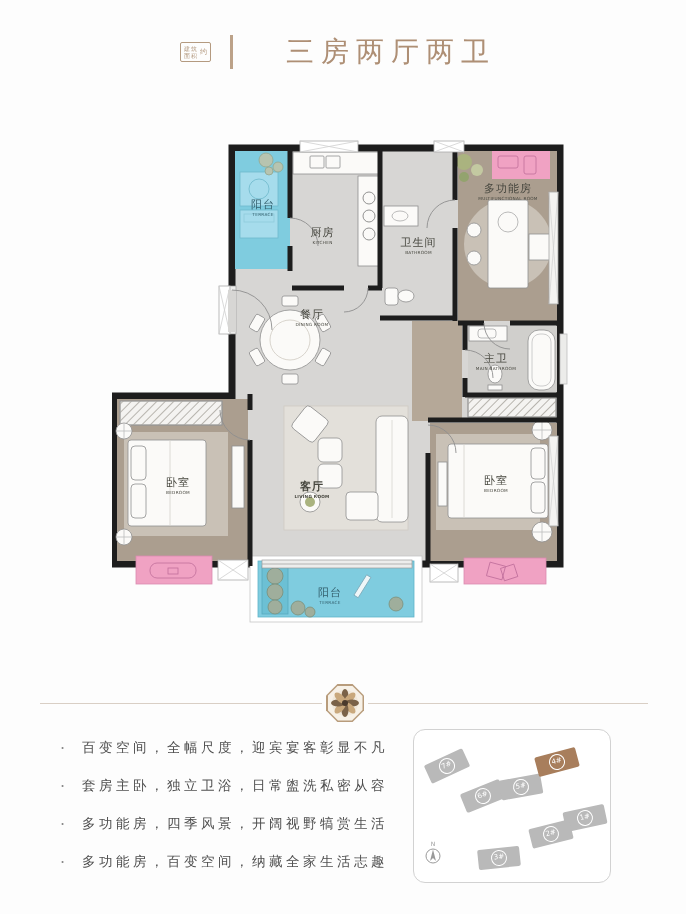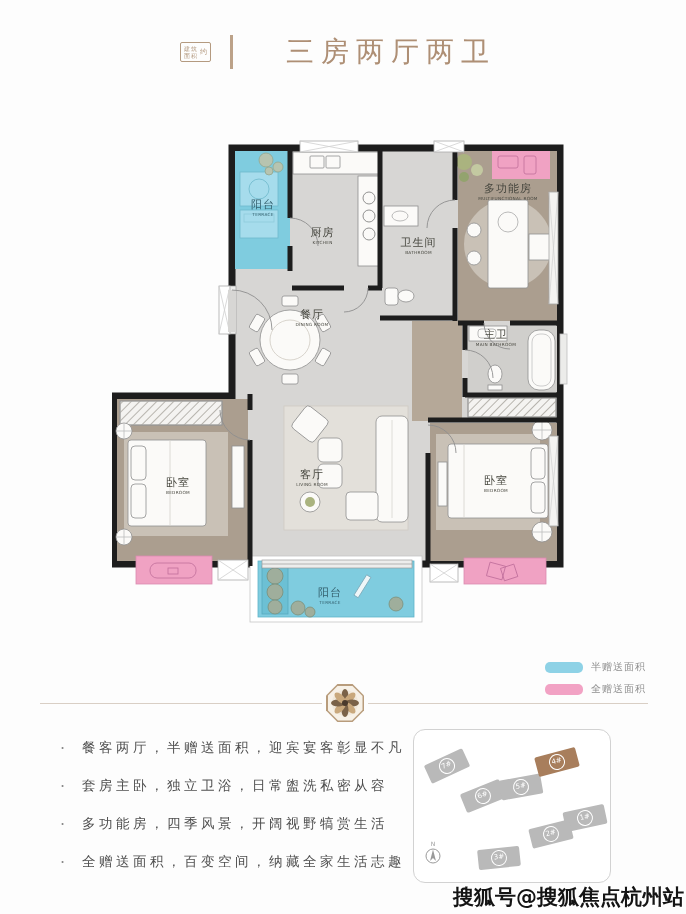--- a/index.html
+++ b/index.html
@@ -267,52 +267,42 @@
         <span class="en">BATHROOM</span>
       </div>
     <div class="rlabel" style="left:346px;top:42px;width:100px;">
       <span class="cn">多功能房</span>
         <span class="en">MULTIFUNCTIONAL ROOM</span>
       </div>
     <div class="rlabel" style="left:164px;top:168px;width:72px;">
       <span class="cn">餐厅</span>
         <span class="en">DINING ROOM</span>
       </div>
-    <div class="rlabel" style="left:352px;top:188px;width:64px;">
+    <div class="rlabel" style="left:352px;top:212px;width:64px;">
       <span class="cn">主卫</span>
         <span class="en">MAIN BATHROOM</span>
       </div>
     <div class="rlabel" style="left:38px;top:336px;width:56px;">
       <span class="cn">卧室</span>
         <span class="en">BEDROOM</span>
       </div>
-    <div class="rlabel" style="left:170px;top:328px;width:60px;">
+    <div class="rlabel" style="left:170px;top:340px;width:60px;font-weight:bold;">
       <span class="cn">客厅</span>
         <span class="en">LIVING ROOM</span>
       </div>
     <div class="rlabel" style="left:354px;top:334px;width:60px;">
       <span class="cn">卧室</span>
         <span class="en">BEDROOM</span>
       </div>
     <div class="rlabel teal" style="left:188px;top:446px;width:60px;">
       <span class="cn">阳台</span>
         <span class="en">TERRACE</span>
       </div>
   </div>
 
-  <div class="legend">
-    <div class="lg-row">
-      <span class="lg-sw blue"></span>
-      <span class="lg-label">半赠送面积</span>
-    </div>
-    <div class="lg-row">
-      <span class="lg-sw pink"></span>
-      <span class="lg-label">全赠送面积</span>
-    </div>
-  </div>
 
   <div class="divline left"></div>
   <div class="divline right"></div>
   <div class="badge">
     <div class="badge-in">
       <svg width="30" height="30" viewBox="0 0 30 30">
         <g transform="translate(15,15)">
           <circle r="13" fill="#f1e8da"></circle>
           <ellipse cx="0" cy="-7" rx="3.5" ry="7" fill="#7a6248"></ellipse>
           <ellipse cx="0" cy="-7" rx="3.5" ry="7" fill="#c9a87c" transform="rotate(45)"></ellipse>
@@ -324,33 +314,33 @@
           <ellipse cx="0" cy="-7" rx="3.5" ry="7" fill="#c9a87c" transform="rotate(315)"></ellipse>
           <circle r="3" fill="#4a3a2c"></circle>
         </g>
       </svg>
     </div>
   </div>
 
   <div class="features">
     <div class="feat">
       <span class="dot">·</span>
-      <span class="txt">餐客两厅，半赠送面积，迎宾宴客彰显不凡</span>
+      <span class="txt">百变空间，全幅尺度，迎宾宴客彰显不凡</span>
     </div>
     <div class="feat">
       <span class="dot">·</span>
       <span class="txt">套房主卧，独立卫浴，日常盥洗私密从容</span>
     </div>
     <div class="feat">
       <span class="dot">·</span>
       <span class="txt">多功能房，四季风景，开阔视野犒赏生活</span>
     </div>
     <div class="feat">
       <span class="dot">·</span>
-      <span class="txt">全赠送面积，百变空间，纳藏全家生活志趣</span>
+      <span class="txt">多功能房，百变空间，纳藏全家生活志趣</span>
     </div>
   </div>
 
   <div class="siteplan">
     <div class="bldg" style="left:12px;top:26px;transform:rotate(-25deg);">
       <span class="num">7#</span>
       </div>
     <div class="bldg" style="left:48px;top:56px;transform:rotate(-22deg);">
       <span class="num">6#</span>
       </div>
@@ -371,15 +361,14 @@
       </div>
     <div class="north">
       <span class="n">N</span>
       <svg width="16" height="18" viewBox="0 0 16 18">
         <circle cx="8" cy="9" r="7" fill="none" stroke="#9a9a9a" stroke-width="1"></circle>
         <path d="M8,2.5 L11,14 L8,11 L5,14 Z" fill="#9a9a9a"></path>
       </svg>
     </div>
   </div>
 
-  <div class="wm">搜狐号@搜狐焦点杭州站</div>
 
 </div>
 
 </body></html>

